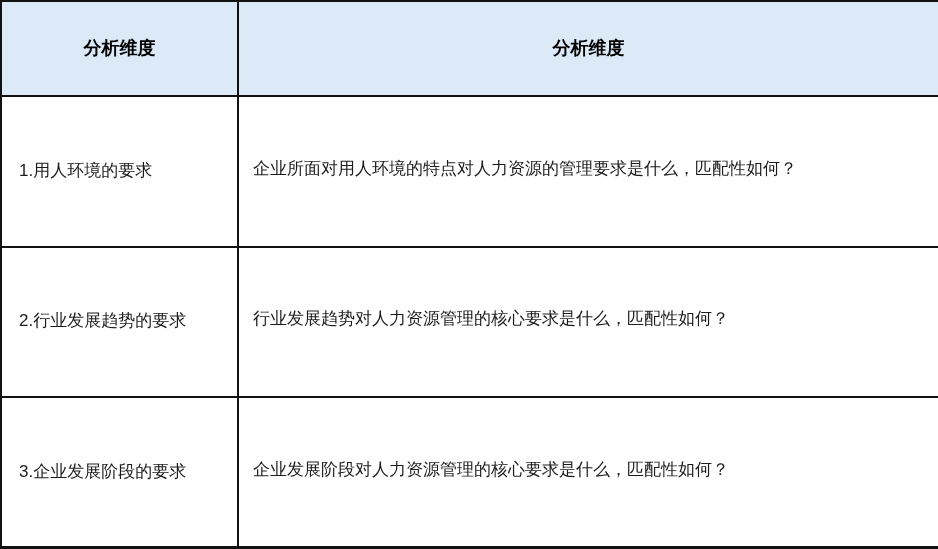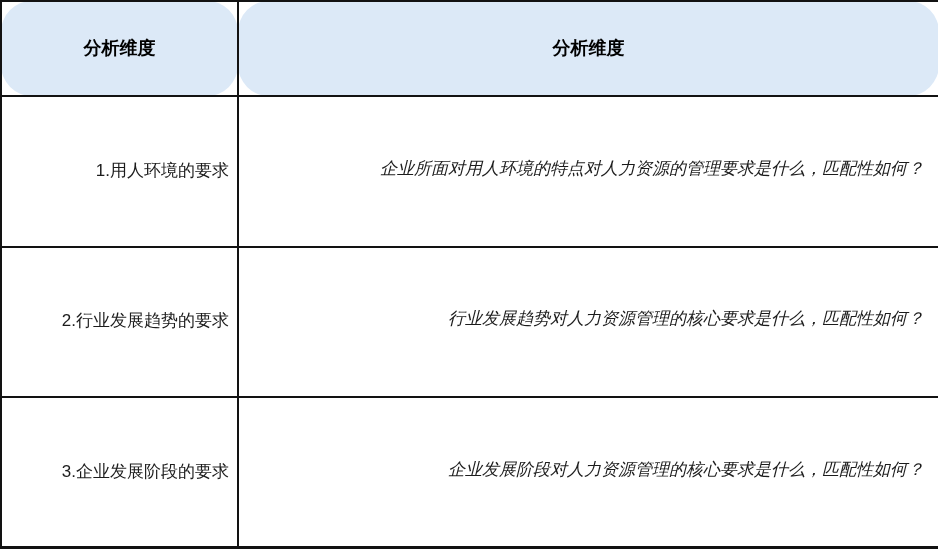--- a/index.html
+++ b/index.html
@@ -33,33 +33,31 @@
   table.analysis-table tr:last-child td {
     border-bottom: 3px solid #121212;
   }
   table.analysis-table th {
     background: #dce9f7;
     font-weight: bold;
     font-size: 18px;
     color: #000000;
     text-align: center;
     height: 95px;
-    border-radius: 31px;
   }
   table.analysis-table tbody td {
     height: 90px;
-    text-align: right;
+    text-align: left;
     margin-left: 16px;
   }
   td.col-dimension {
     padding: 0 8px 0 17px;
   }
   td.col-content {
     padding: 0 14px 4px 14px;
-    font-style: italic;
   }
 </style>
 </head>
 <body>
 
 <table class="analysis-table">
   <colgroup>
     <col style="width:237px">
     <col style="width:701px">
   </colgroup>

